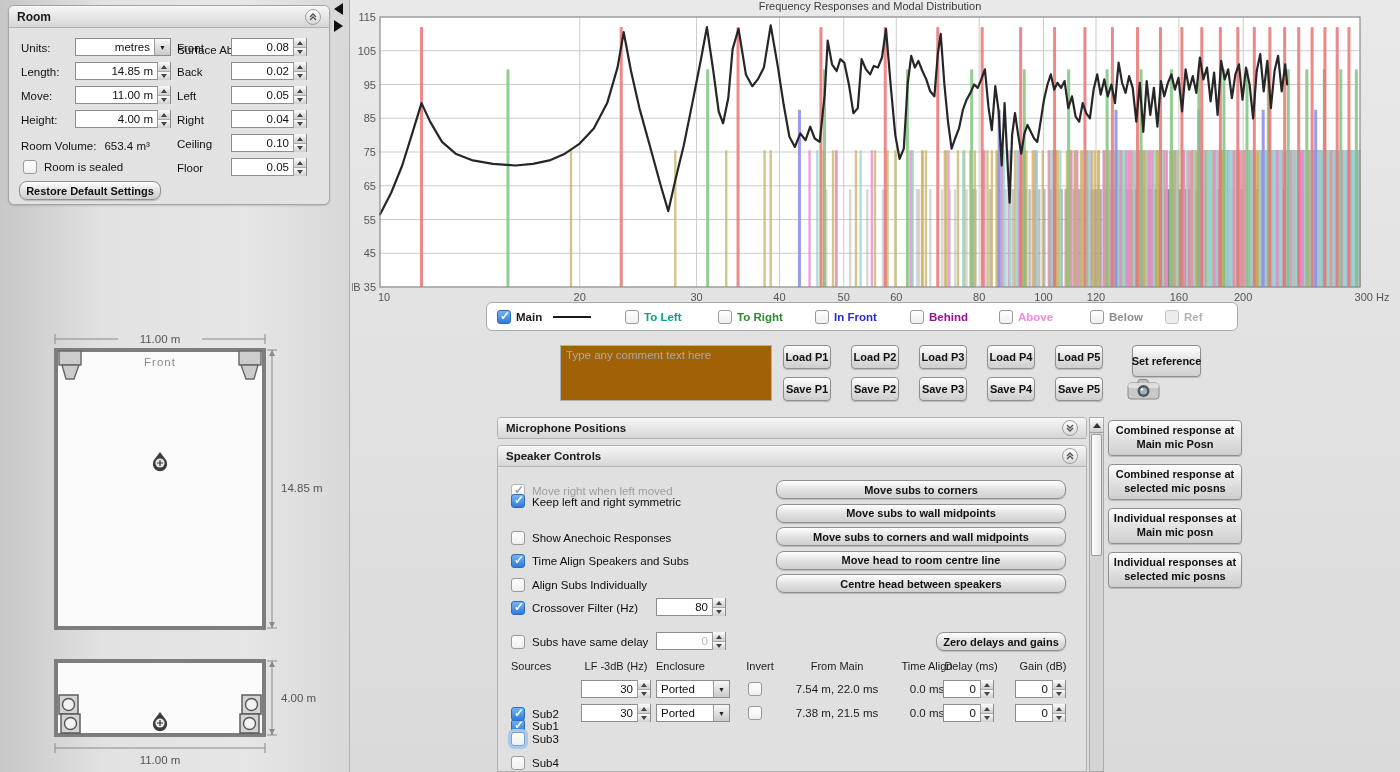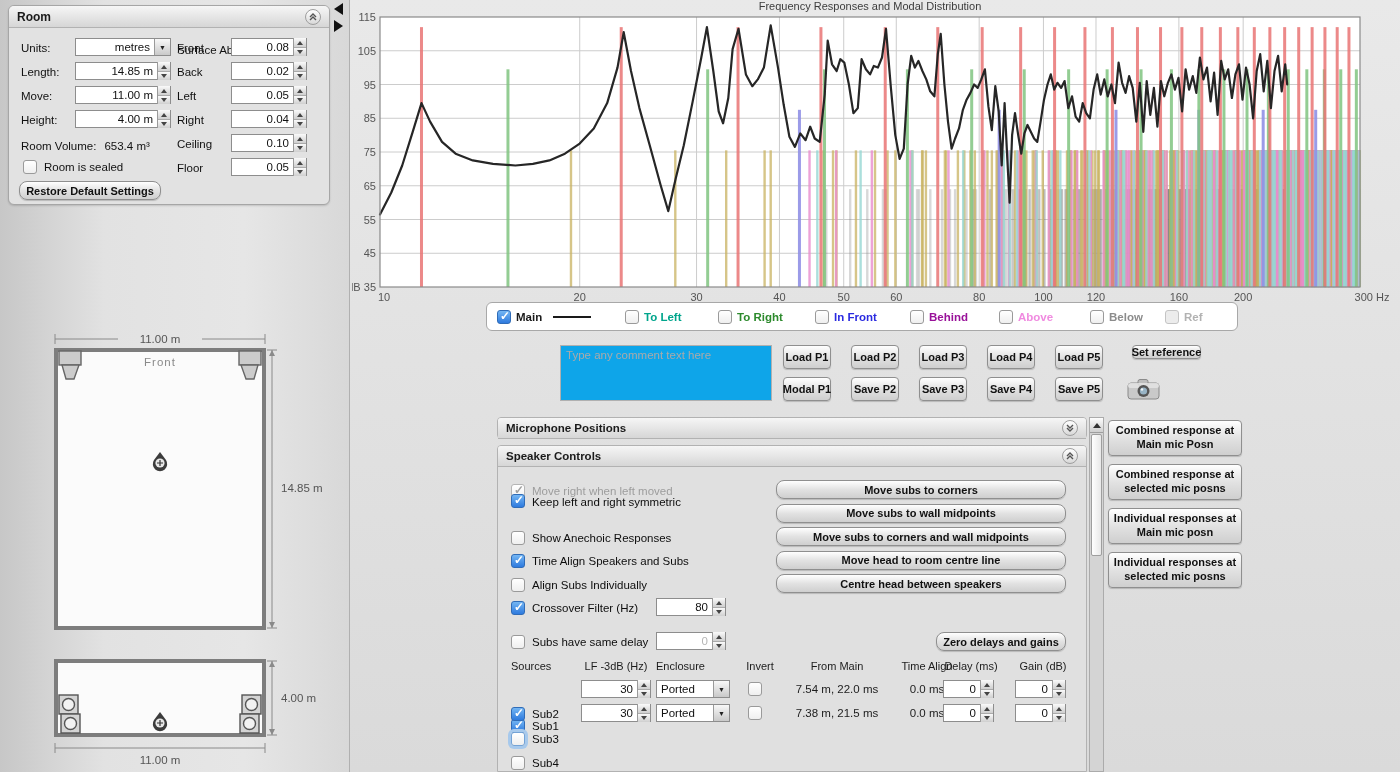--- a/index.html
+++ b/index.html
@@ -58,26 +58,26 @@
   .tri-left  { width:0; height:0; border-top:6px solid transparent; border-bottom:6px solid transparent; border-right:9px solid #111; margin-bottom:5px; }
   .tri-right { width:0; height:0; border-top:6px solid transparent; border-bottom:6px solid transparent; border-left:9px solid #111; }
 
   
   .legend { position:absolute; left:486px; top:302px; width:752px; height:29px; background:#fff; border:1px solid #a8a8a8;
             border-radius:6px; display:flex; align-items:center; padding:0 10px; }
   .legend-item { display:flex; align-items:center; gap:5px; font-size:11.5px; font-weight:bold; }
   .legend-line { width:38px; height:0; border-top:2.4px solid #1a1a1a; margin-left:6px; }
 
   
-  .comment { position:absolute; left:560px; top:345px; width:212px; height:56px; background:#0ea5e9; border:1px solid #b0b0b0;
+  .comment { position:absolute; left:560px; top:345px; width:212px; height:56px; background:#a16207; border:1px solid #b0b0b0;
              resize:none; font-family:"Liberation Sans",sans-serif; font-size:11.5px; padding:3px 5px; color:#111; }
   .comment::placeholder { color:#aaa; }
   .preset-row { position:absolute; left:783px; display:flex; gap:20px; }
   .preset-row .btn { width:48px; height:24px; }
-  .btn.setref { width:69px; height:14px; margin-left:9px; }
+  .btn.setref { width:69px; height:32px; margin-left:9px; }
   .camera { position:absolute; left:1126px; top:377px; width:35px; height:24px; }
 
   
   .subpanel { position:absolute; background:#e0e0e0; border:1px solid #b2b2b2; border-radius:4px; }
   .subpanel .panel-header { border-radius:3px 3px 0 0; height:21px; }
   .subpanel .panel-header .title { font-size:11.5px; }
 
   .sc-row { position:absolute; display:flex; align-items:center; gap:7px; height:18px; }
   .sc-label { font-size:11.5px; color:#0d0d0d; white-space:nowrap; }
   .sc-label.disabled { color:#9d9d9d; }
@@ -2551,21 +2551,21 @@
 <textarea class="comment" placeholder="Type any comment text here" style=""></textarea>
 <div class="preset-row" id="load-row" style="top:345px;">
     <div class="btn">Load P1</div>
     <div class="btn">Load P2</div>
     <div class="btn">Load P3</div>
     <div class="btn">Load P4</div>
     <div class="btn">Load P5</div>
     <div class="btn setref">Set reference</div>
   </div>
 <div class="preset-row" id="save-row" style="top:377px;">
-    <div class="btn">Modal P1</div>
+    <div class="btn">Save P1</div>
     <div class="btn">Save P2</div>
     <div class="btn">Save P3</div>
     <div class="btn">Save P4</div>
     <div class="btn">Save P5</div>
   </div>
 
 <svg class="camera" viewBox="0 0 35 24">
   <rect x="2" y="6" width="31" height="16" rx="3" fill="#c9c9c9" stroke="#8a8a8a"></rect>
   <rect x="12" y="2.5" width="10" height="6" rx="2" fill="#bdbdbd" stroke="#8a8a8a"></rect>
   <rect x="2" y="6" width="31" height="5" rx="2.5" fill="#e6e6e6" opacity="0.8"></rect>

